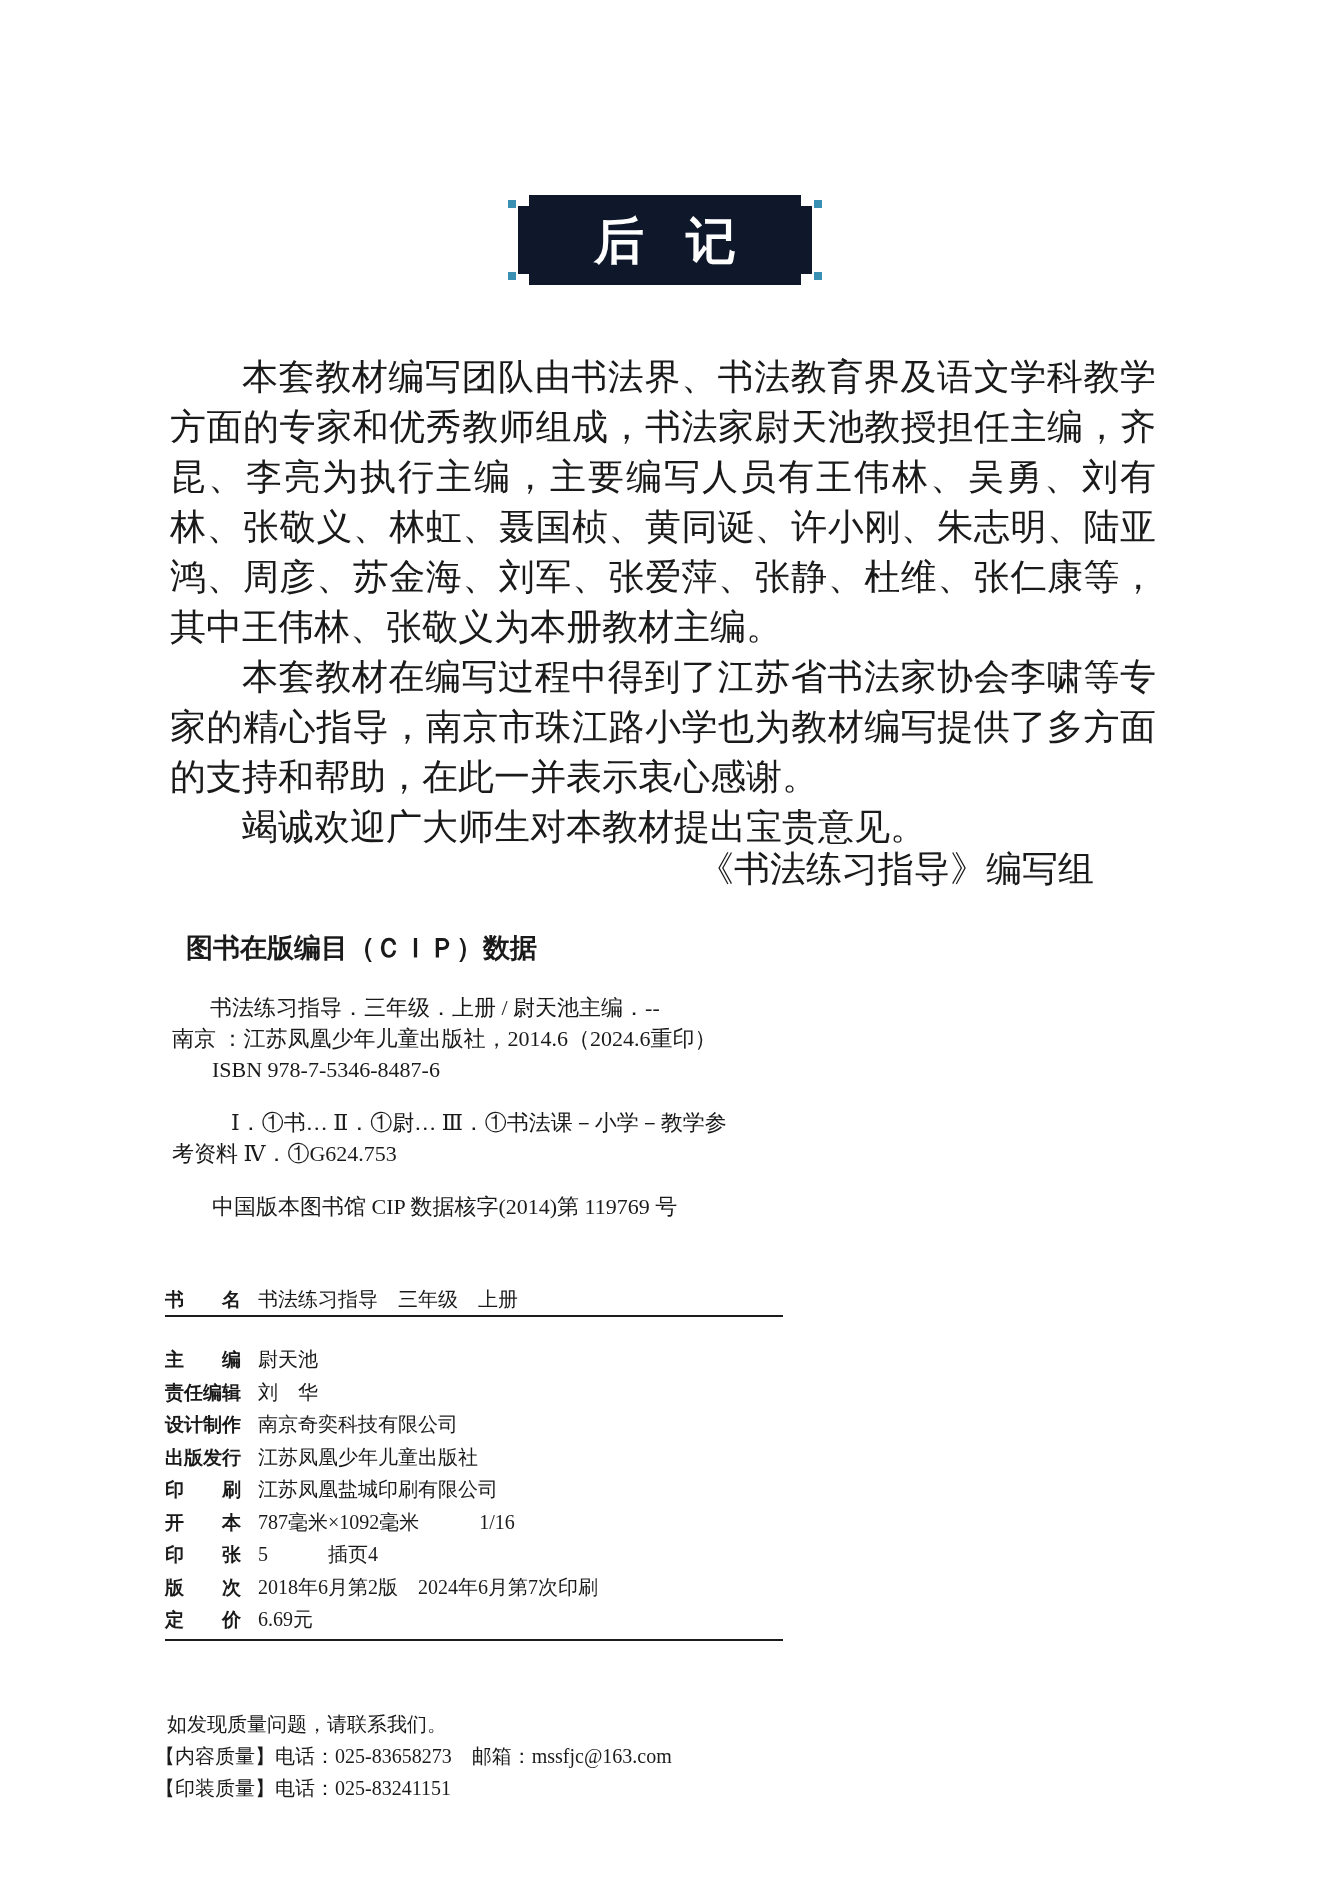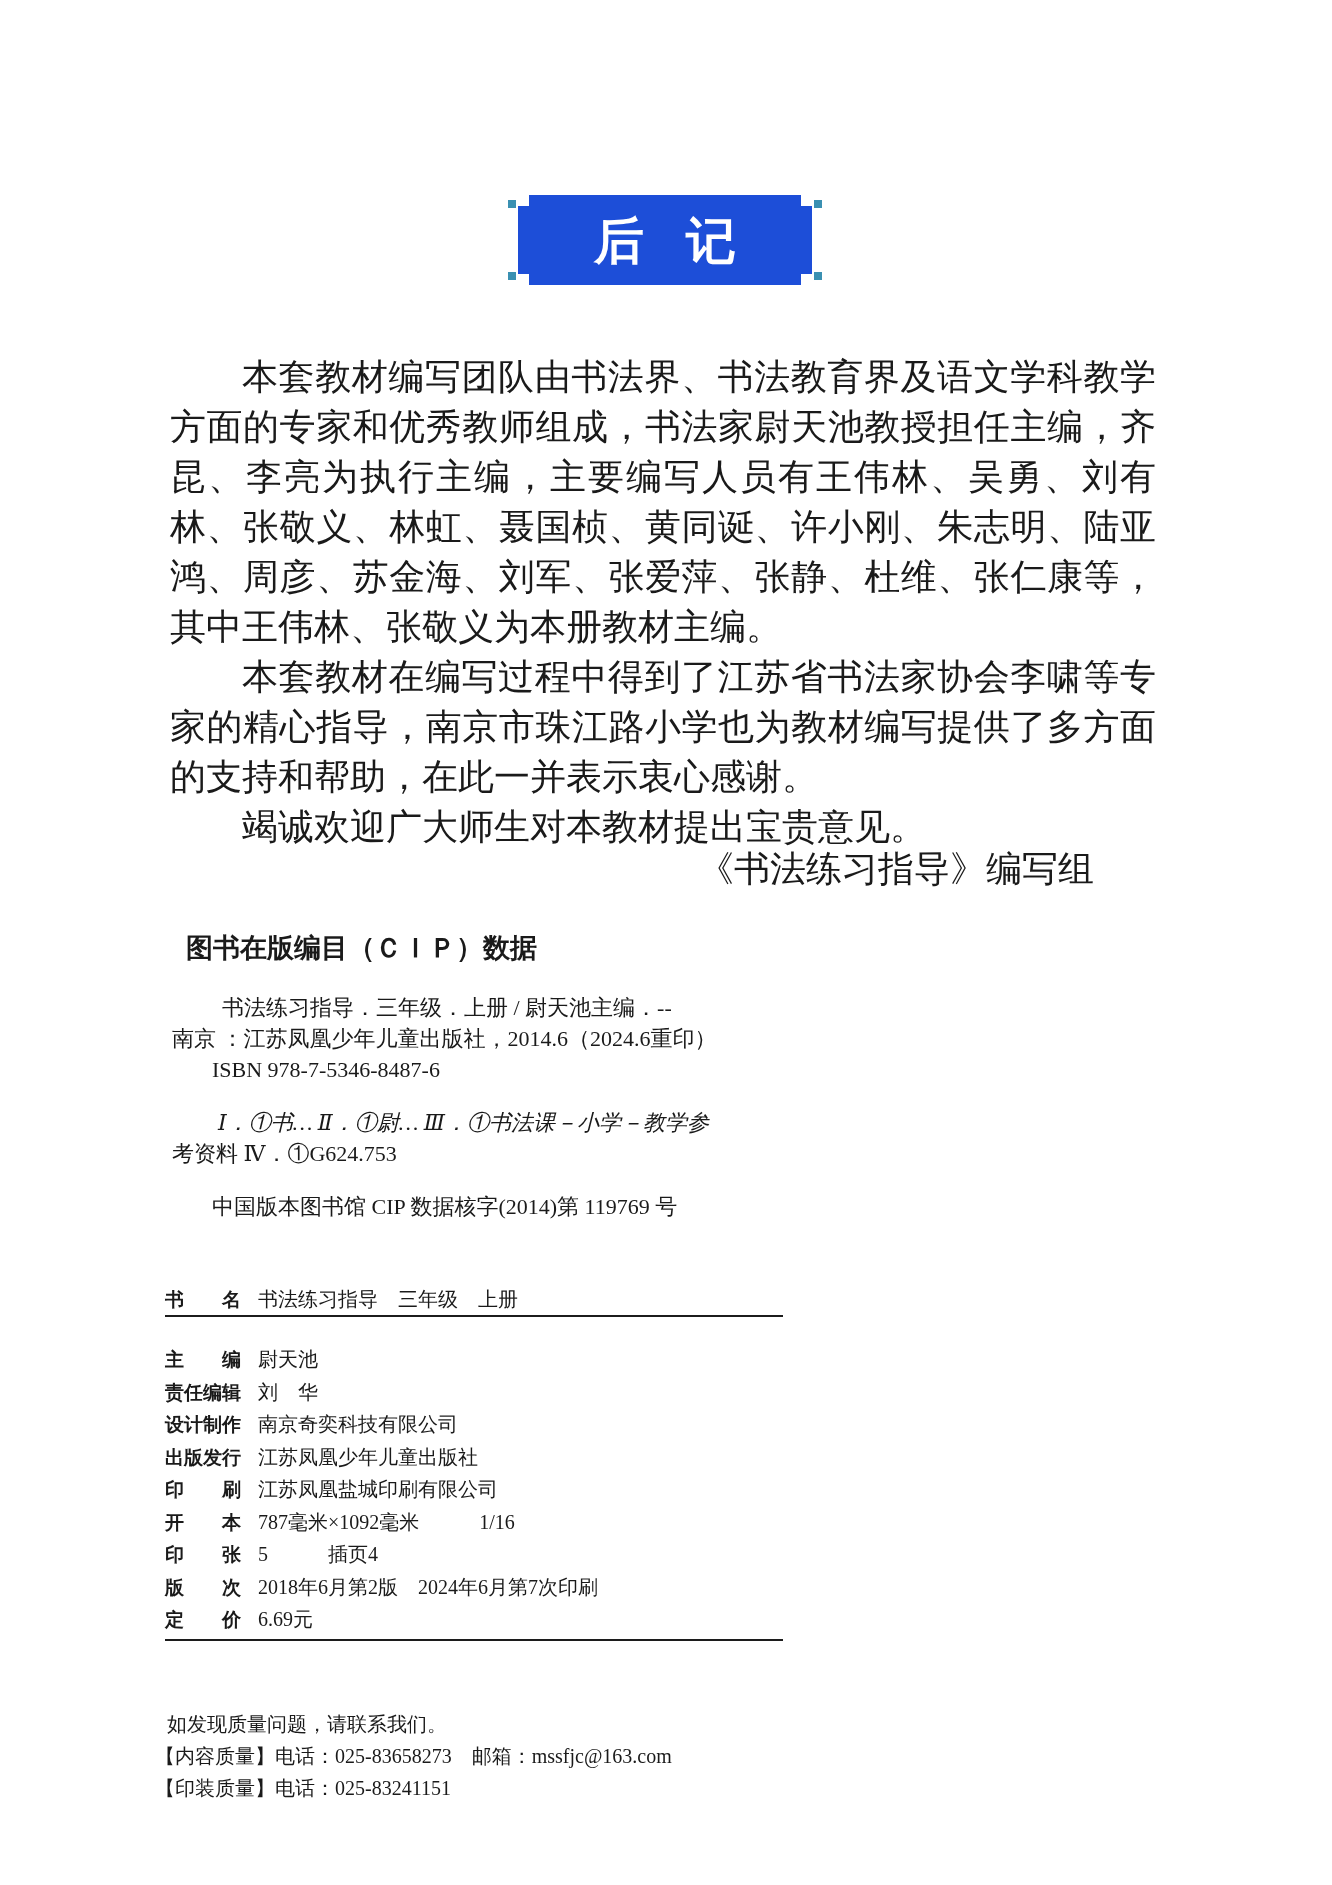--- a/index.html
+++ b/index.html
@@ -10,21 +10,21 @@
     background:#ffffff;
     overflow:hidden;
     color:#1a1a1a;
     font-family:"Liberation Serif","DejaVu Serif",serif;
   }
 
   
   .banner {
     position:absolute; left:518px; top:195px;
     width:294px; height:90px;
-    background:#1d4ed8;
+    background:#0f172a;
   }
   .banner .title {
     width:100%; height:90px; line-height:92px;
     text-align:center; color:#ffffff;
     font-family:"Liberation Sans","DejaVu Sans",sans-serif;
     font-size:50px; letter-spacing:14px; text-indent:14px;
     font-weight:bold;
   }
   .notch { position:absolute; width:11px; height:11px; background:#ffffff; }
   .notch.tl { left:0; top:0; }
@@ -53,22 +53,22 @@
   
   .cip-heading {
     position:absolute; left:186px; top:930px;
     font-family:"Liberation Sans","DejaVu Sans",sans-serif;
     font-weight:bold; font-size:27px;
   }
   .cip {
     position:absolute; left:172px; top:992px; width:700px;
     font-size:22px; line-height:31px;
   }
-  .cip .ind50 { margin-left:50px; }
-  .cip .ind45 { margin-left:46px;font-style:italic; }
+  .cip .ind50 { margin-left:38px; }
+  .cip .ind45 { margin-left:59px; }
   .cip .ind40 { margin-left:40px; }
   .cip .gap { margin-top:22px; }
 
   
   .colophon {
     position:absolute; left:165px; top:1280px; width:618px;
     font-size:20px;
   }
   .crow { display:flex; height:32.5px; align-items:flex-end; }
   .crow .lbl {

